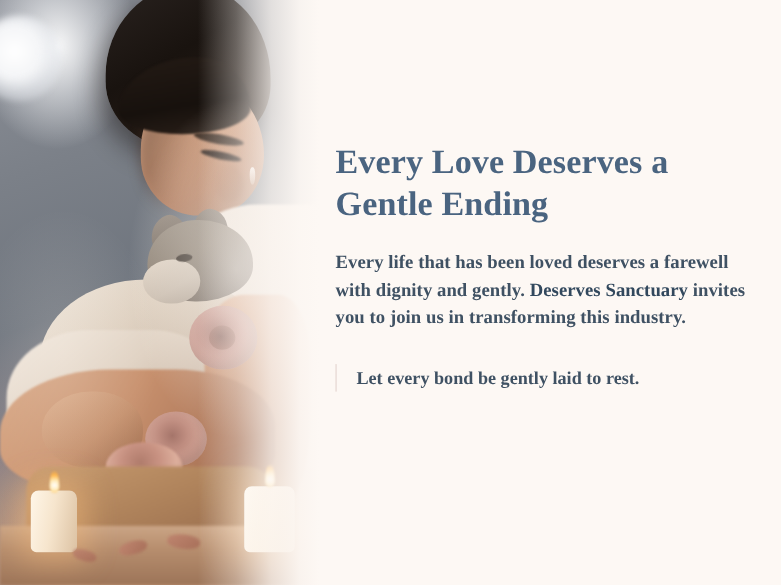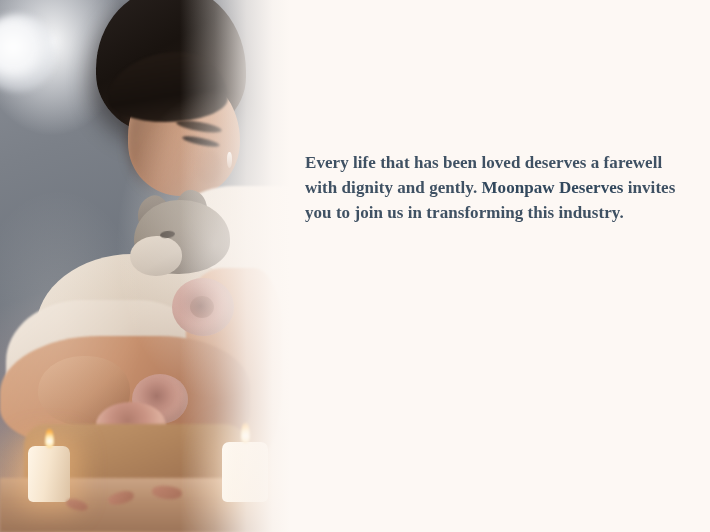--- a/index.html
+++ b/index.html
@@ -425,22 +425,24 @@
     <div class="petal-b"></div>
     <div class="petal-c"></div>
 
     <div class="haze"></div>
     <div class="photo-fade"></div>
   </div>
 
   <div class="panel">
     <div class="content">
 
-
-      <p class="lede"><span>Every life that has been loved deserves a farewell with dignity and gently. </span><span class="brand-strong">Moonpaw Deserves</span><span> invites you to join us in transforming this industry.</span></p>
+      <h1 class="headline">Every Love Deserves a Gentle Ending</h1>
+
+      <p class="lede"><span>Every life that has been loved deserves a farewell with dignity and gently. </span><span class="brand-strong">Deserves Sanctuary</span><span> invites you to join us in transforming this industry.</span></p>
 
       <div class="quote">
+        <p class="quote-line">Let every bond be gently laid to rest.</p>
       </div>
 
     </div>
   </div>
 
 </div>
 
 </body></html>

